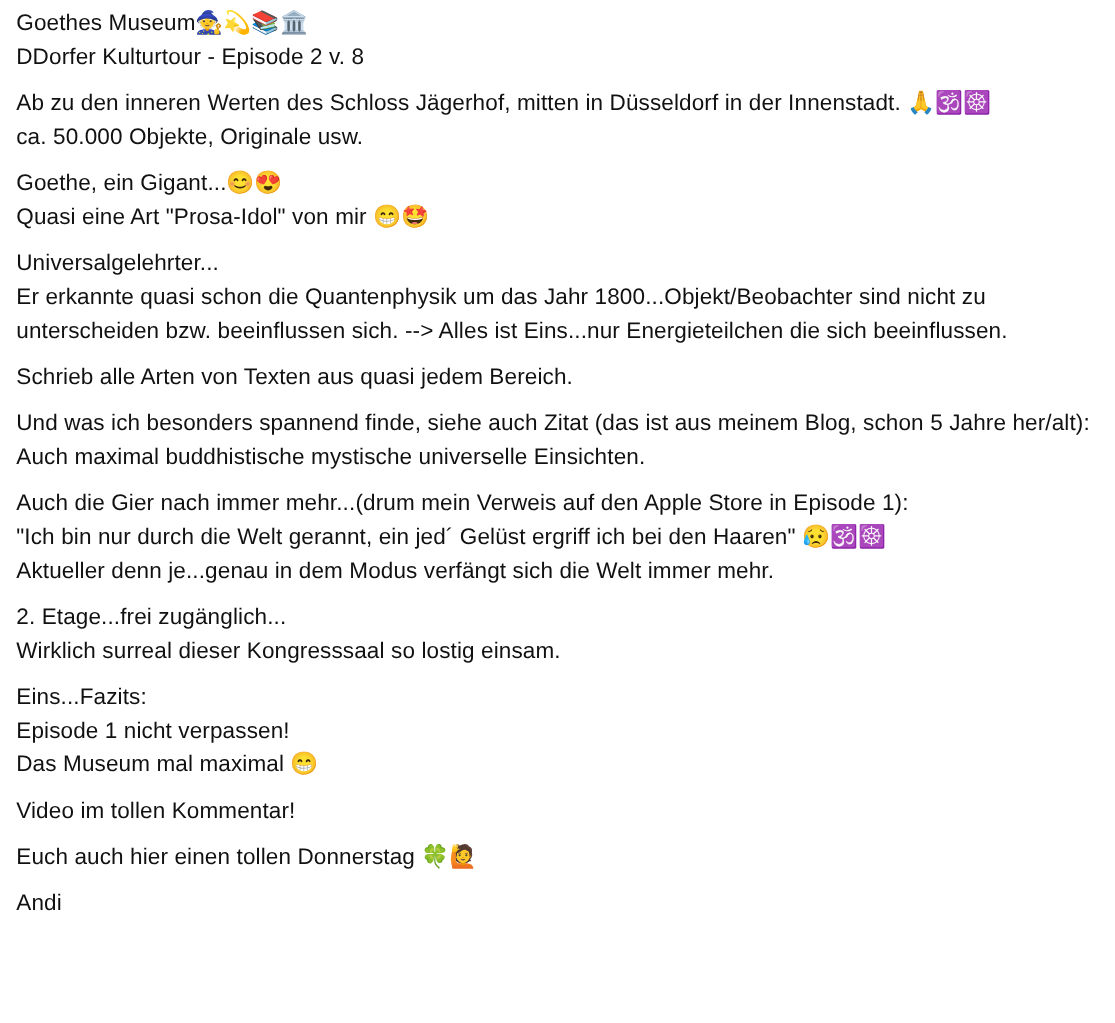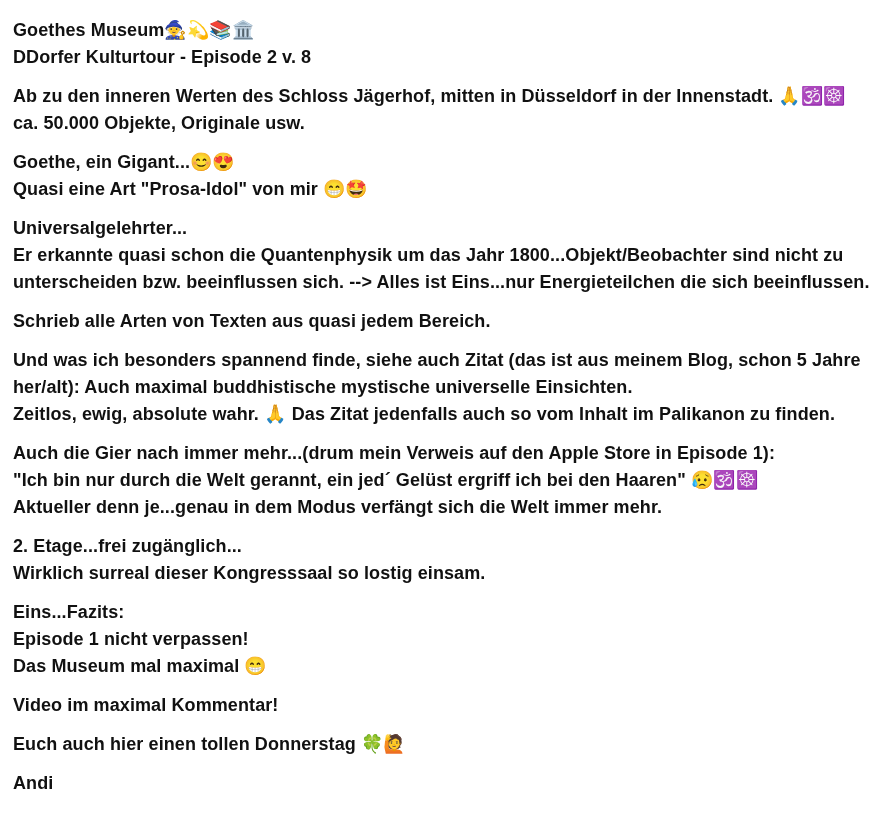--- a/index.html
+++ b/index.html
@@ -16,37 +16,36 @@
   }
   .post {
     box-sizing: border-box;
     width: 892px;
     padding: 5px 14px 0 13px;
     font-size: 18px;
     line-height: 27px;
     letter-spacing: 0.1px;
   }
   .para {
-    margin: 12px 0 10px 0;
+    margin: 0 0 10px 0;
     padding: 0;
-    font-weight: bold;
   }
   .para:last-child {
     margin-bottom: 0;
   }
 </style>
 </head>
 <body>
 
 <div class="post">
     <p class="para"><span>Goethes Museum🧙💫📚🏛️</span><br><span>DDorfer Kulturtour - Episode 2 v. 8</span></p>
     <p class="para"><span>Ab zu den inneren Werten des Schloss Jägerhof, mitten in Düsseldorf in der Innenstadt. 🙏🕉️☸️</span><br><span>ca. 50.000 Objekte, Originale usw.</span></p>
     <p class="para"><span>Goethe, ein Gigant...😊😍</span><br><span>Quasi eine Art "Prosa-Idol" von mir 😁🤩</span></p>
     <p class="para"><span>Universalgelehrter...</span><br><span>Er erkannte quasi schon die Quantenphysik um das Jahr 1800...Objekt/Beobachter sind nicht zu unterscheiden bzw. beeinflussen sich. --&gt; Alles ist Eins...nur Energieteilchen die sich beeinflussen.</span></p>
     <p class="para"><span>Schrieb alle Arten von Texten aus quasi jedem Bereich.</span></p>
-    <p class="para"><span>Und was ich besonders spannend finde, siehe auch Zitat (das ist aus meinem Blog, schon 5 Jahre her/alt): Auch maximal buddhistische mystische universelle Einsichten.</span><br><span>Zeitlos, ewig, absolute wahr. 🙏 Das Zitat jedenfalls auch so vom Inhalt im Palikanon zu finden.</span></p>
+    <p class="para"><span>Und was ich besonders spannend finde, siehe auch Zitat (das ist aus meinem Blog, schon 5 Jahre her/alt): Auch maximal buddhistische mystische universelle Einsichten.</span><br></p>
     <p class="para"><span>Auch die Gier nach immer mehr...(drum mein Verweis auf den Apple Store in Episode 1):</span><br><span>"Ich bin nur durch die Welt gerannt, ein jed´ Gelüst ergriff ich bei den Haaren" 😥🕉️☸️</span><br><span>Aktueller denn je...genau in dem Modus verfängt sich die Welt immer mehr.</span></p>
     <p class="para"><span>2. Etage...frei zugänglich...</span><br><span>Wirklich surreal dieser Kongresssaal so lostig einsam.</span></p>
     <p class="para"><span>Eins...Fazits:</span><br><span>Episode 1 nicht verpassen!</span><br><span>Das Museum mal maximal 😁</span><br></p>
-    <p class="para"><span>Video im maximal Kommentar!</span></p>
+    <p class="para"><span>Video im tollen Kommentar!</span></p>
     <p class="para"><span>Euch auch hier einen tollen Donnerstag 🍀🙋</span></p>
     <p class="para"><span>Andi</span></p>
   </div>
 
 </body></html>

